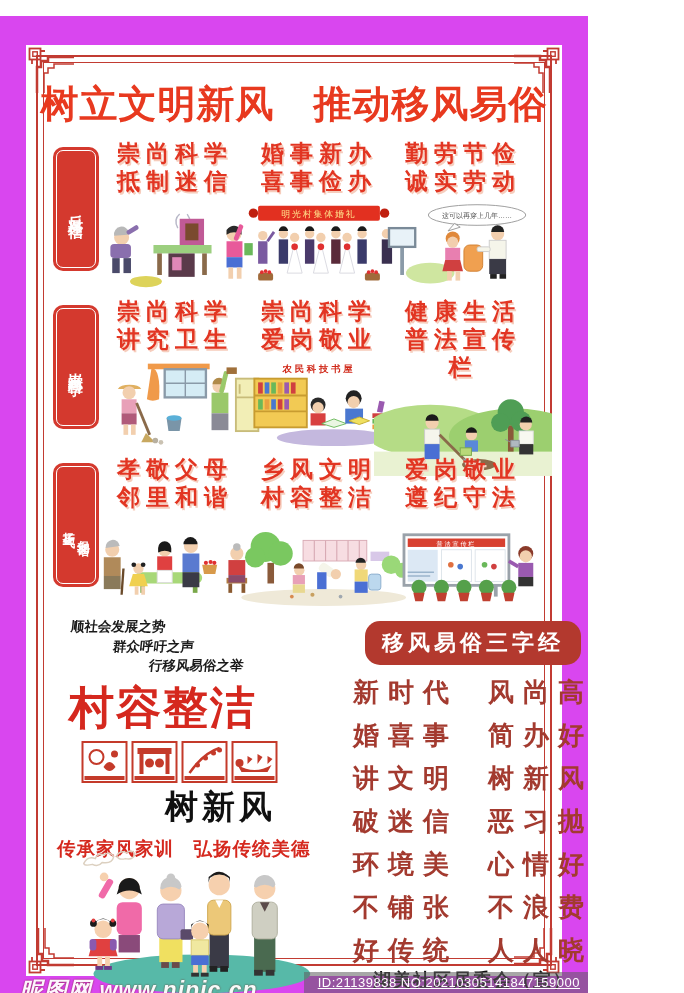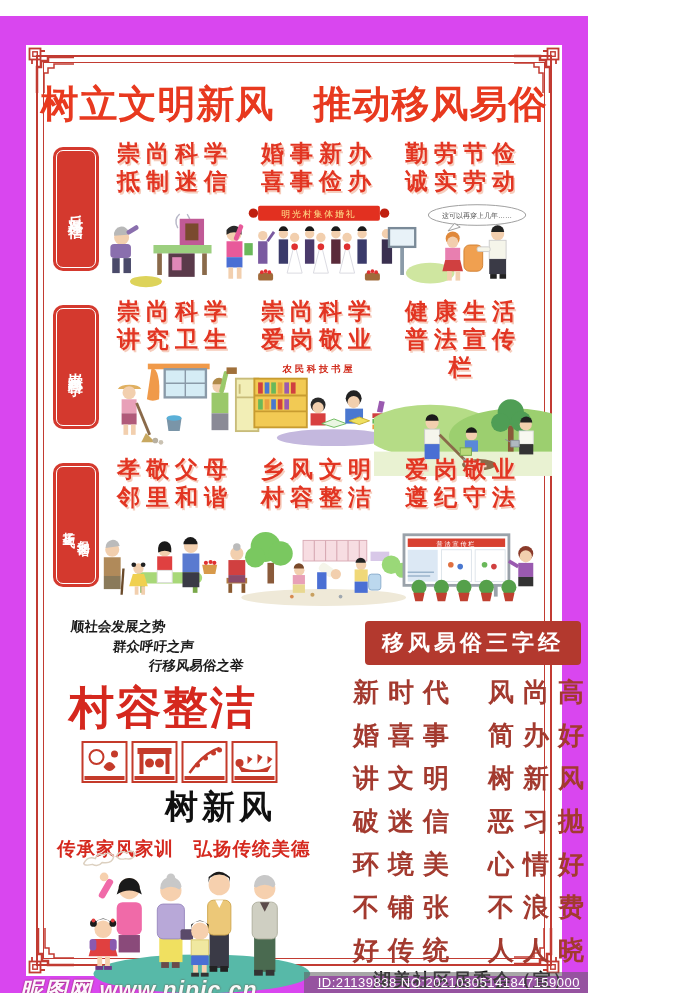--- a/index.html
+++ b/index.html
@@ -41,21 +41,21 @@
   .m0{margin-left:18px;} .m1{margin-left:60px;} .m2{margin-left:96px;}
   .brand{font-size:45px;font-weight:900;color:#d5281e;letter-spacing:2px;margin:2px 0 3px 16px;
          font-family:"DejaVu Serif",serif;white-space:nowrap;}
   .stamps{display:flex;gap:3px;margin-left:28px;}
   .stamp{width:47px;height:42px;}
   .sub-brand{font-size:33px;font-weight:900;color:#101010;letter-spacing:4px;margin:2px 0 0 112px;white-space:nowrap;}
   .tagline{font-size:18.5px;font-weight:800;color:#d5281e;letter-spacing:1px;margin:6px 0 0 4px;white-space:nowrap;}
   .family{position:absolute;left:0;bottom:-2px;width:288px;height:150px;}
   .right-block{flex:1 1 auto;display:flex;flex-direction:column;align-items:center;padding-top:4px;}
   .szj-header{background:#b3392e;color:#ffffff;font-weight:800;font-size:22px;letter-spacing:4px;
-              padding:7px 17px;border-radius:4px;white-space:nowrap;}
+              padding:7px 17px;border-radius:15px;white-space:nowrap;}
   .szj-lines{margin-top:10px;display:flex;flex-direction:column;gap:8px;}
   .szj-line{display:flex;gap:30px;justify-content:center;}
   .szj-group{font-size:26px;font-weight:800;color:#a33a2f;letter-spacing:9px;
              font-family:"DejaVu Serif",serif;white-space:nowrap;}
   .credit{margin-top:auto;font-size:18px;font-weight:800;color:#111111;letter-spacing:2px;
           padding-bottom:2px;white-space:nowrap;font-family:Liberation Mono, monospace;}
   
   .wm-left{position:absolute;left:20px;bottom:3px;z-index:6;color:#ffffff;font-size:23px;font-weight:700;
            font-style:italic;letter-spacing:1px;opacity:.95;text-shadow:0 0 2px rgba(120,30,25,.9);}
   .wm-right{position:absolute;right:0;bottom:16px;z-index:6;background:rgba(95,95,95,.55);color:#ffffff;

